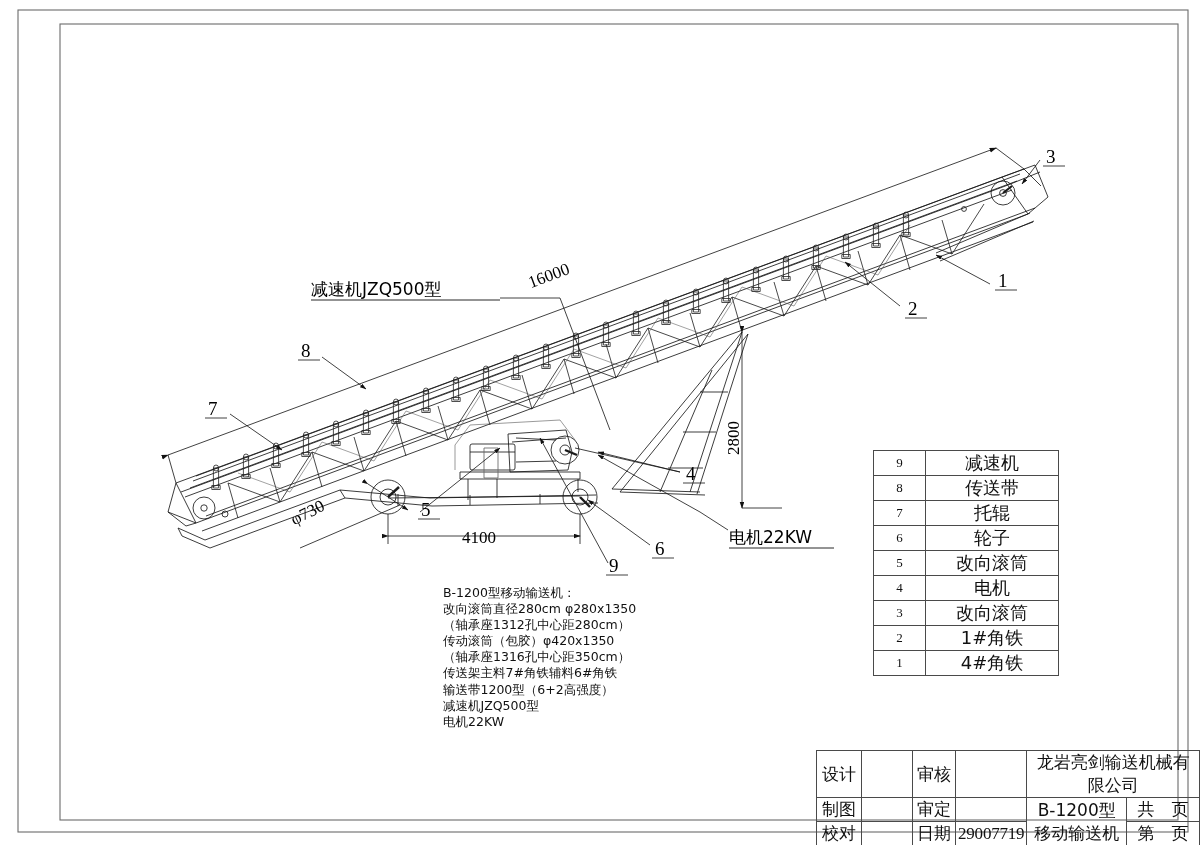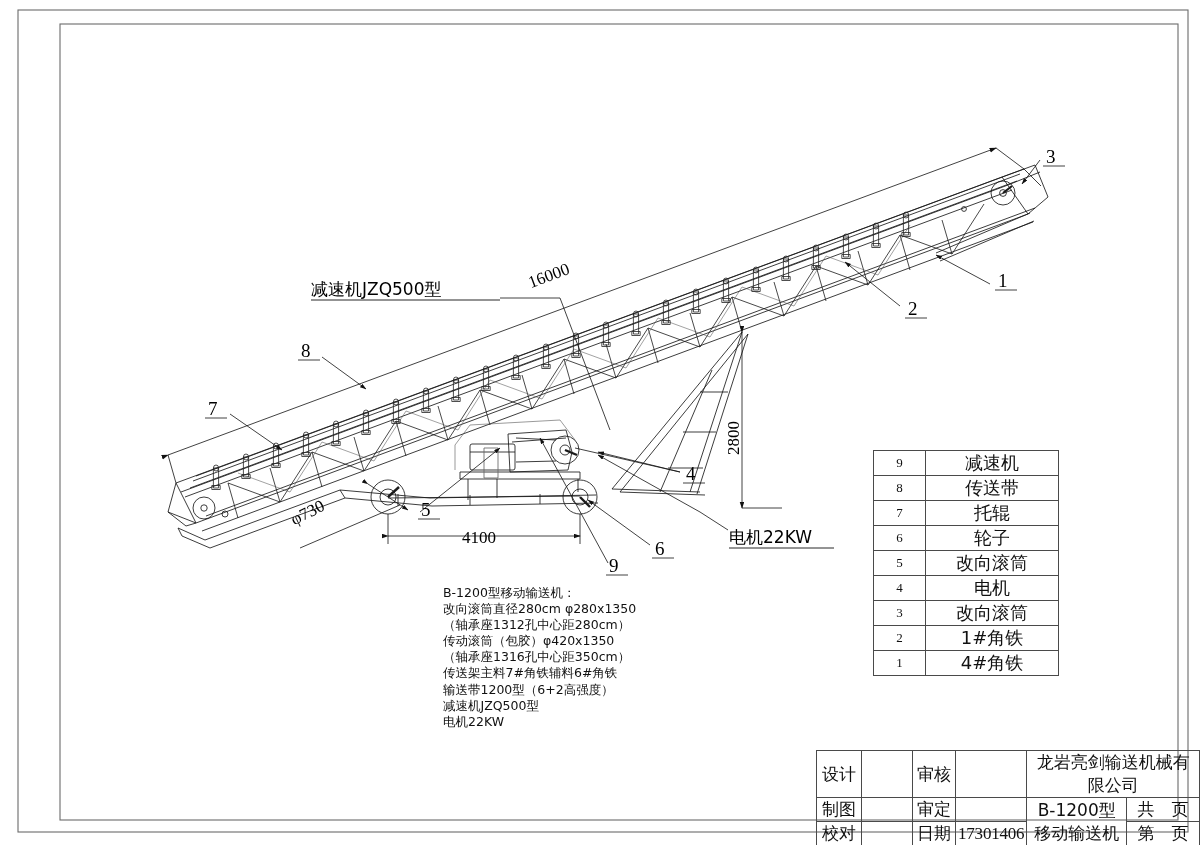--- a/index.html
+++ b/index.html
@@ -416,21 +416,21 @@
         <div class="pg-inner">
           <span class="cn">共</span>
           <span class="cn">页</span>
         </div>
       </td>
     </tr>
     <tr>
       <td class="tb-k cn">校对</td>
       <td class="tb-v"></td>
       <td class="tb-k2 cn">日期</td>
-      <td class="tb-v2 tb-date">17301406</td>
+      <td class="tb-v2 tb-date">29007719</td>
       <td class="tb-pg">
         <div class="pg-inner">
           <span class="cn">第</span>
           <span class="cn">页</span>
         </div>
       </td>
     </tr>
   </tbody>
     </table>
 

